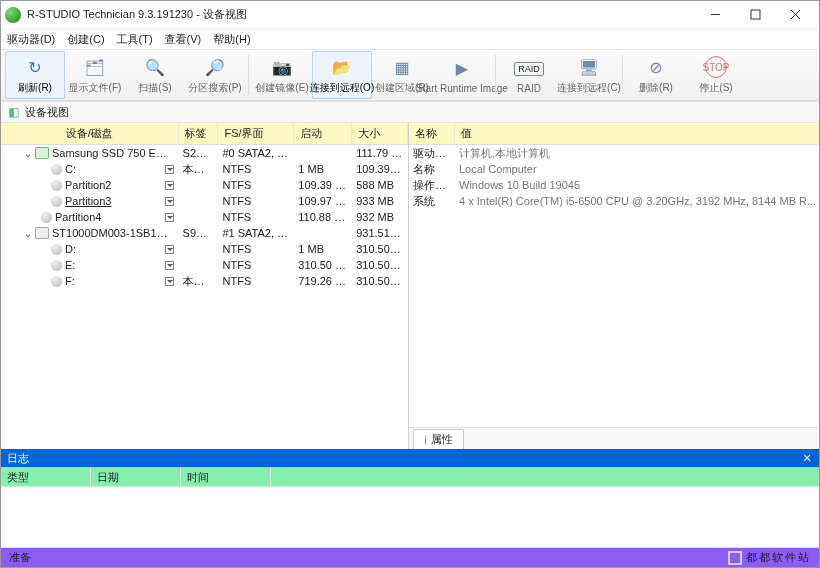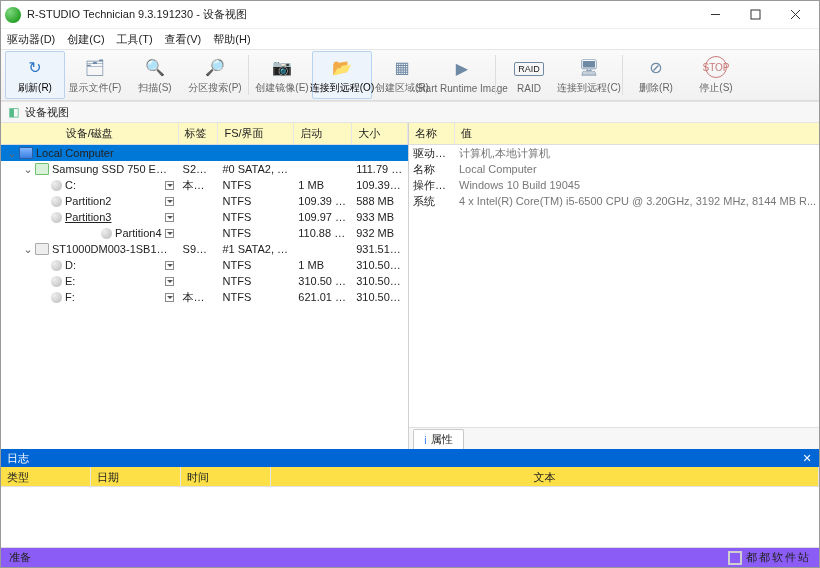--- a/index.html
+++ b/index.html
@@ -39,21 +39,21 @@
 .ico-hdd{background:#eee;border:1px solid #aaa;border-radius:1px}
 .ico-vol{background:radial-gradient(circle at 30% 30%,#eee,#bbb);border-radius:50%;width:11px;height:11px}
 .dd{display:inline-block;width:9px;height:9px;border:1px solid #888;position:relative;margin-left:3px}
 .dd::after{content:"";position:absolute;left:1px;top:2px;border:3px solid transparent;border-top-color:#555}
 .right .d1{width:46px}.right .d2{flex:1}
 .tabbar{height:22px;display:flex;align-items:flex-end;padding:0 4px;border-top:1px solid #e0e0e0;background:#f7f7f7}
 .tab{border:1px solid #c9c9c9;border-bottom:none;padding:2px 10px;background:#fff;border-radius:2px 2px 0 0;display:flex;align-items:center;gap:4px}
 .logbar{height:18px;background:#0066d6;color:#fff;display:flex;align-items:center;padding:0 6px;justify-content:space-between}
 .logbar span{color:#fff}
 .logclose{width:12px;height:12px;display:flex;align-items:center;justify-content:center;cursor:pointer}
-.loghead{display:flex;height:20px;background:#fde047;border-bottom:1px solid #e0e0e0}
+.loghead{display:flex;height:20px;background:#86efac;border-bottom:1px solid #e0e0e0}
 .loghead>div{padding:3px 6px;border-right:1px solid #e6e6e6}
 .lh1{width:90px}.lh2{width:90px}.lh3{width:90px}.lh4{flex:1;text-align:center}
 .logbody{height:60px;background:#fff}
 .statusbar{height:20px;border-top:1px solid #ddd;background:#8b5cf6;display:flex;align-items:center;padding:0 8px;justify-content:space-between}
 .wm{color:#cfcfcf;font-size:13px;letter-spacing:2px;display:flex;align-items:center;gap:4px}
 .wm .wmico{width:14px;height:14px;border:2px solid #cfcfcf;display:inline-block}
 </style>
 </head>
 <body>
 
@@ -151,27 +151,20 @@
 <div class="main">
   <div class="left">
     <div class="gridhead" id="lhead">
         <div class="gh c1" style="text-align: center;">设备/磁盘</div>
         <div class="gh c2">标签</div>
         <div class="gh c3">FS/界面</div>
         <div class="gh c4">启动</div>
         <div class="gh c5">大小</div>
       </div>
     <div class="gridbody" id="lbody">
-        <div class="row selected">
-          <div class="c1" style="padding-left: 6px;"><span class="twist">⌄</span><span class="devico ico-pc"></span><span>Local Computer</span></div>
-          <div class="c2"></div>
-          <div class="c3"></div>
-          <div class="c4"></div>
-          <div class="c5"></div>
-        </div>
         <div class="row">
           <div class="c1" style="padding-left: 22px;"><span class="twist">⌄</span><span class="devico ico-ssd"></span><span>Samsung SSD 750 EVO 1...</span></div>
           <div class="c2">S2S6NWAH35...</div>
           <div class="c3">#0 SATA2, SSD</div>
           <div class="c4"></div>
           <div class="c5">111.79 GB</div>
         </div>
         <div class="row">
           <div class="c1" style="padding-left: 38px;"><span class="twist"></span><span class="devico ico-vol"></span><span>C:</span><span class="dd" style="float:right;margin-top:2px"></span></div>
           <div class="c2">本地磁盘</div>
@@ -187,21 +180,21 @@
           <div class="c5">588 MB</div>
         </div>
         <div class="row">
           <div class="c1" style="padding-left: 38px; text-decoration: underline;"><span class="twist"></span><span class="devico ico-vol"></span><span>Partition3</span><span class="dd" style="float:right;margin-top:2px"></span></div>
           <div class="c2"></div>
           <div class="c3">NTFS</div>
           <div class="c4">109.97 GB</div>
           <div class="c5">933 MB</div>
         </div>
         <div class="row">
-          <div class="c1" style="padding-left: 28px; text-align: right;"><span class="twist"></span><span class="devico ico-vol"></span><span>Partition4</span><span class="dd" style="float:right;margin-top:2px"></span></div>
+          <div class="c1" style="padding-left: 28px;"><span class="twist"></span><span class="devico ico-vol"></span><span>Partition4</span><span class="dd" style="float:right;margin-top:2px"></span></div>
           <div class="c2"></div>
           <div class="c3">NTFS</div>
           <div class="c4">110.88 GB</div>
           <div class="c5">932 MB</div>
         </div>
         <div class="row">
           <div class="c1" style="padding-left: 22px;"><span class="twist">⌄</span><span class="devico ico-hdd"></span><span>ST1000DM003-1SB10C C...</span></div>
           <div class="c2">S9A0NESD</div>
           <div class="c3">#1 SATA2, HDD</div>
           <div class="c4"></div>
@@ -218,21 +211,21 @@
           <div class="c1" style="padding-left: 38px;"><span class="twist"></span><span class="devico ico-vol"></span><span>E:</span><span class="dd" style="float:right;margin-top:2px"></span></div>
           <div class="c2"></div>
           <div class="c3">NTFS</div>
           <div class="c4">310.50 GB</div>
           <div class="c5">310.50 GB</div>
         </div>
         <div class="row">
           <div class="c1" style="padding-left: 38px;"><span class="twist"></span><span class="devico ico-vol"></span><span>F:</span><span class="dd" style="float:right;margin-top:2px"></span></div>
           <div class="c2">本地磁盘</div>
           <div class="c3">NTFS</div>
-          <div class="c4">621.01 GB</div>
+          <div class="c4">719.26 GB</div>
           <div class="c5">310.50 GB</div>
         </div>
       </div>
   </div>
   <div class="right">
     <div class="gridhead" id="rhead">
         <div class="gh d1">名称</div>
         <div class="gh d2">值</div>
       </div>
     <div class="gridbody" id="rbody">
@@ -263,21 +256,20 @@
 </div>
 
 <div class="logbar">
   <span>日志</span>
   <span class="logclose">✕</span>
 </div>
 <div class="loghead" id="loghead">
     <div class="lh1">类型</div>
     <div class="lh2">日期</div>
     <div class="lh3">时间</div>
-    <div class="lh4">文本</div>
   </div>
 <div class="logbody"></div>
 
 <div class="statusbar">
   <span>准备</span>
   <span class="wm">
       <span class="wmico"></span>
       <span>都都软件站</span>
     </span>
 </div>

